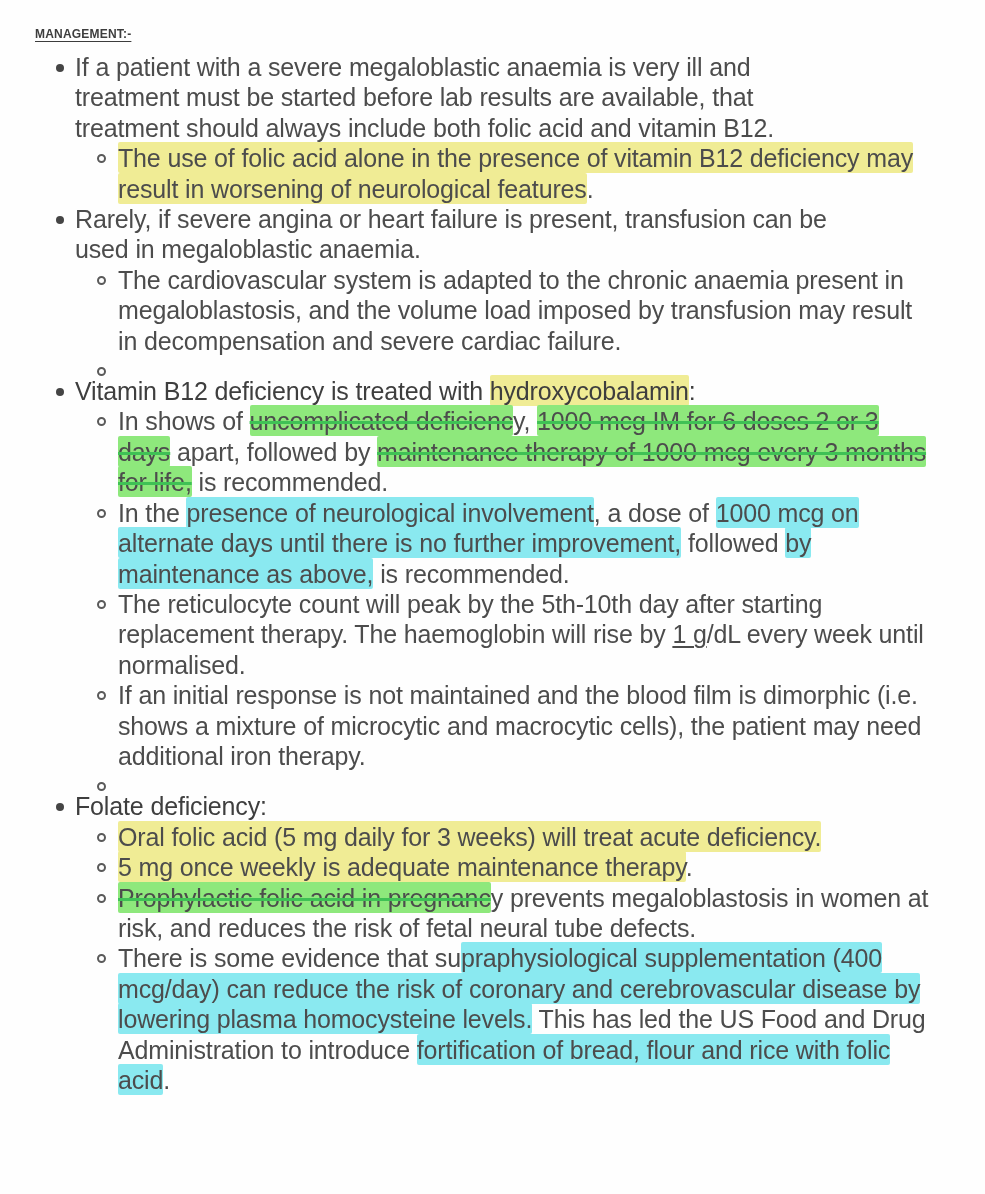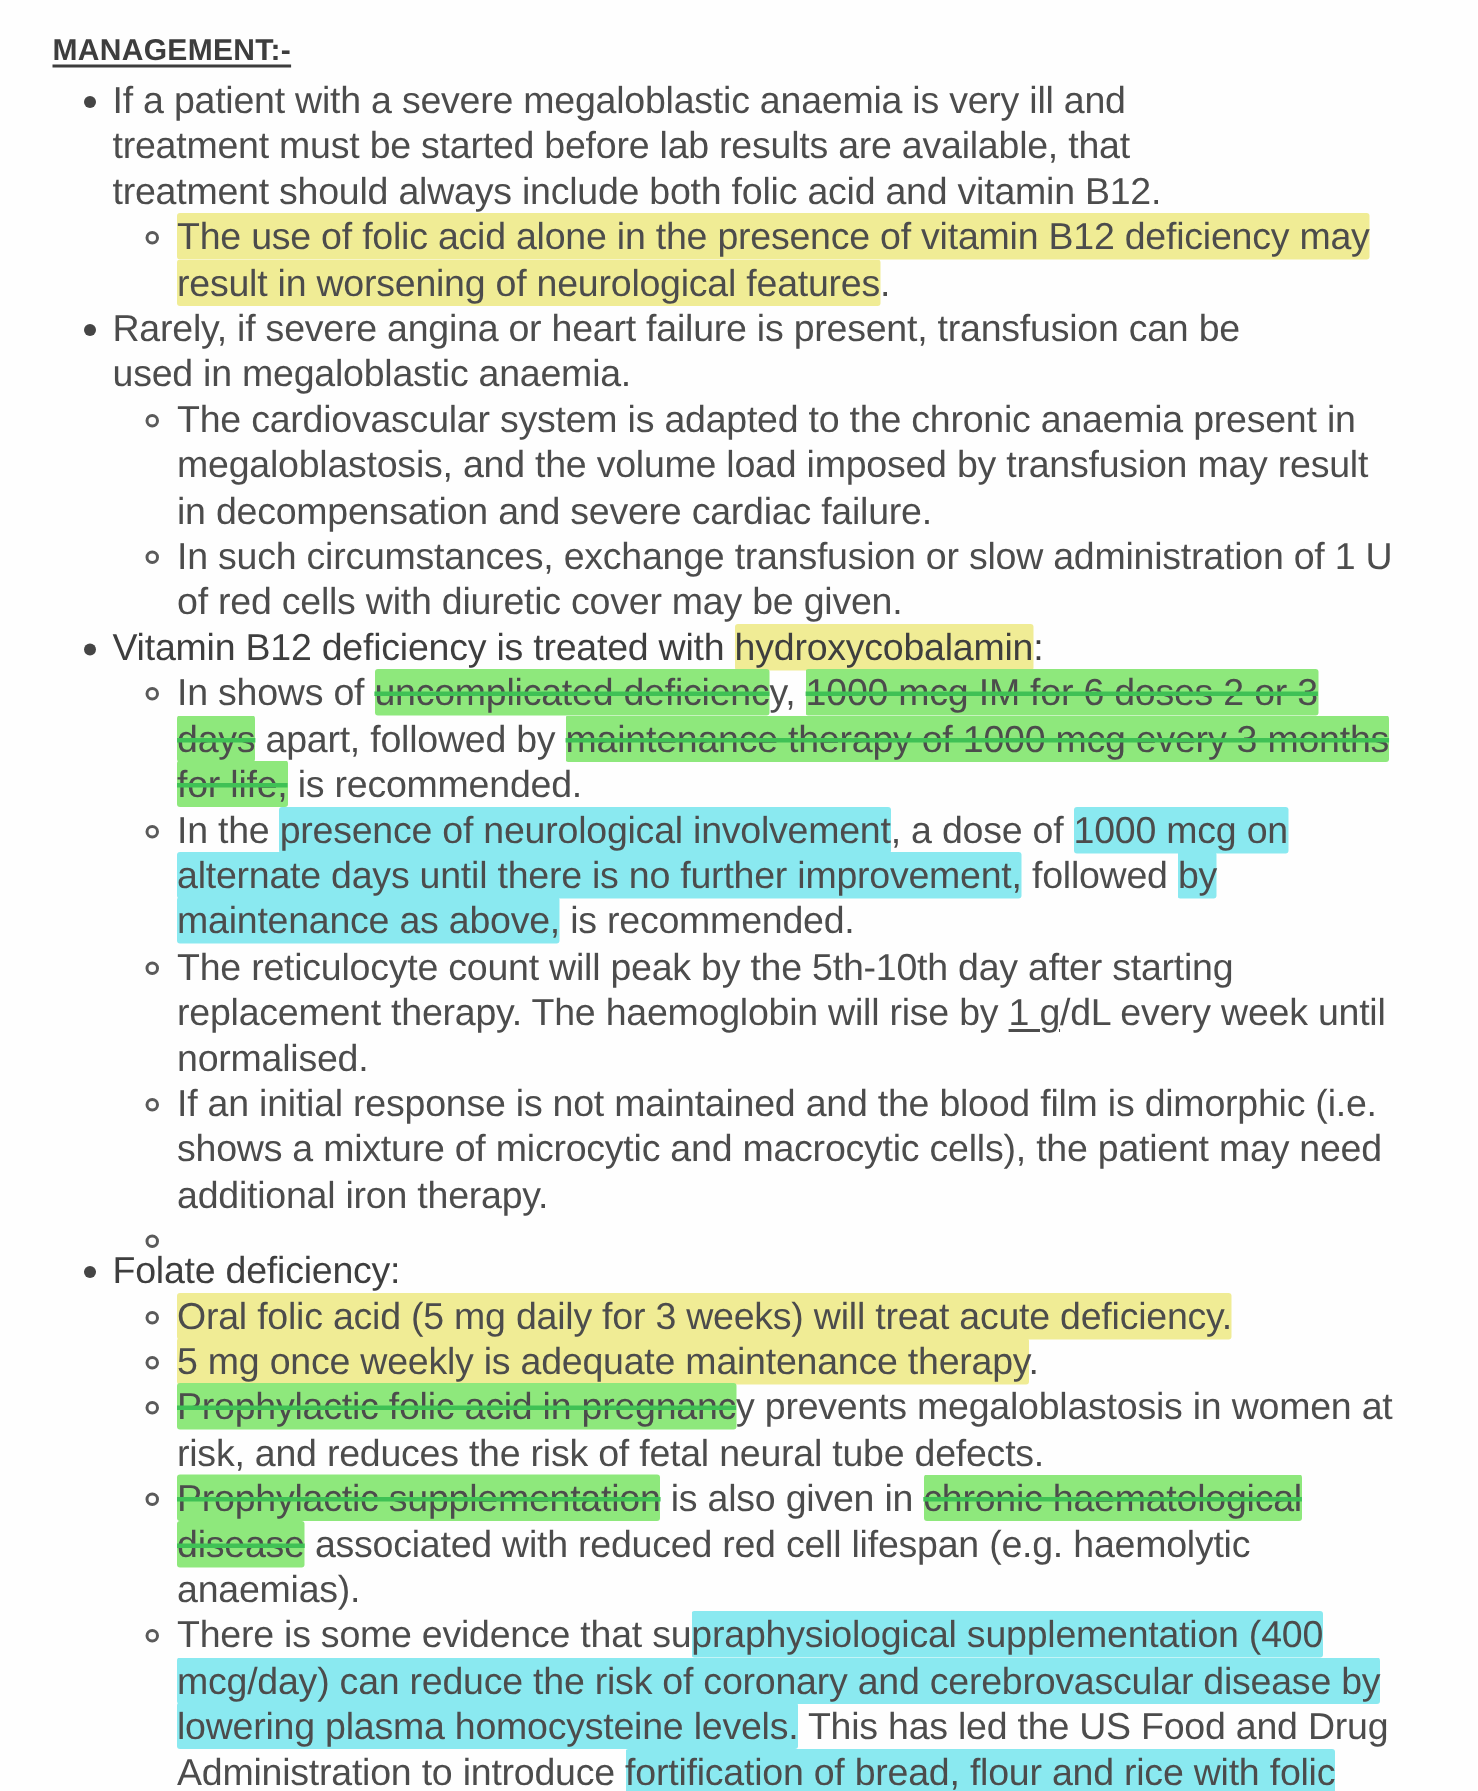--- a/index.html
+++ b/index.html
@@ -16,21 +16,21 @@
   }
   .page {
     box-sizing: border-box;
     width: 985px;
     height: 1194px;
     padding: 20px 0 0 0;
     background: #fefefe;
   }
   .doc-title {
     margin-left: 35px;
-    font-size: 20px;
+    font-size: 12px;
     font-weight: bold;
     color: #3d3d3d;
     text-decoration: underline;
     text-underline-offset: 3px;
     letter-spacing: 0.2px;
     line-height: 28px;
   }
   .blocks {
     margin-top: 4px;
     font-size: 25px;
@@ -124,21 +124,20 @@
       <div class="row lv2">
         <span class="gutter">
           <span class="bullet b-hollow"></span>
         </span>
         <span class="txt"><span>The cardiovascular system is adapted to the chronic anaemia present in megaloblastosis, and the volume load imposed by transfusion may result in decompensation and severe cardiac failure.</span></span>
       </div>
       <div class="row lv2">
         <span class="gutter">
           <span class="bullet b-hollow"></span>
         </span>
-        <span class="txt"><span>In such circumstances, exchange transfusion or slow administration of 1 U of red cells with diuretic cover may be given.</span></span>
       </div>
       <div class="row lv1">
         <span class="gutter">
           <span class="bullet b-solid"></span>
         </span>
         <span class="txt"><span class="seg-b">Vitamin B12 deficiency is treated with </span><span class="seg-b hl hl-yellow">hydroxycobalamin</span><span class="seg-b">:</span></span>
       </div>
       <div class="row lv2">
         <span class="gutter">
           <span class="bullet b-hollow"></span>
@@ -184,26 +183,20 @@
         <span class="gutter">
           <span class="bullet b-hollow"></span>
         </span>
         <span class="txt"><span class="hl hl-yellow">5 mg once weekly is adequate maintenance therapy</span><span>.</span></span>
       </div>
       <div class="row lv2">
         <span class="gutter">
           <span class="bullet b-hollow"></span>
         </span>
         <span class="txt"><span class="hl hl-green">Prophylactic folic acid in pregnanc</span><span>y prevents megaloblastosis in women at risk, and reduces the risk of fetal neural tube defects.</span></span>
-      </div>
-      <div class="row lv2">
-        <span class="gutter">
-          <span class="bullet b-hollow"></span>
-        </span>
-        <span class="txt"><span class="hl hl-green">Prophylactic supplementation</span><span> is also given in </span><span class="hl hl-green">chronic haematological disease</span><span> associated with reduced red cell lifespan (e.g. haemolytic anaemias).</span></span>
       </div>
       <div class="row lv2">
         <span class="gutter">
           <span class="bullet b-hollow"></span>
         </span>
         <span class="txt"><span>There is some evidence that su</span><span class="hl hl-cyan">praphysiological supplementation (400 mcg/day) can reduce the risk of coronary and cerebrovascular disease by lowering plasma homocysteine levels.</span><span> This has led the US Food and Drug Administration to introduce </span><span class="hl hl-cyan">fortification of bread, flour and rice with folic acid</span><span>.</span></span>
       </div>
     </div>
 </div>
 

